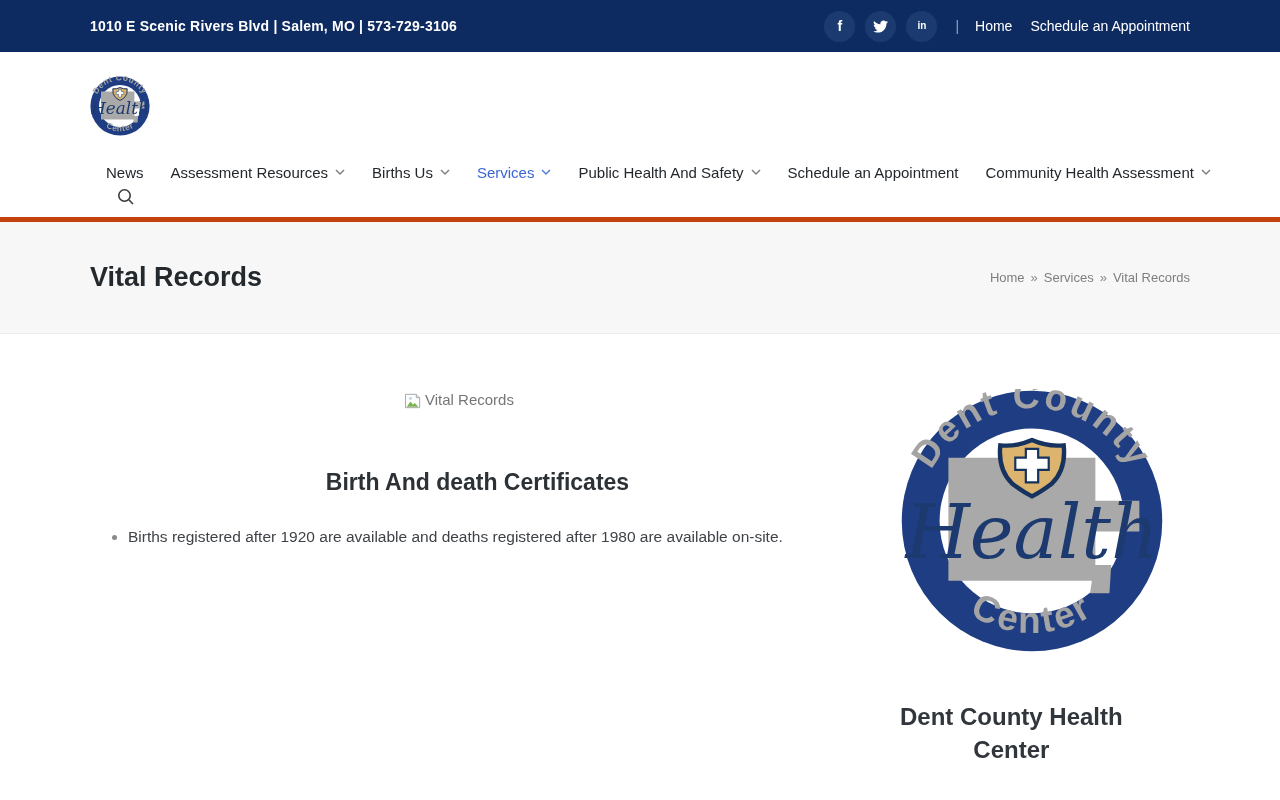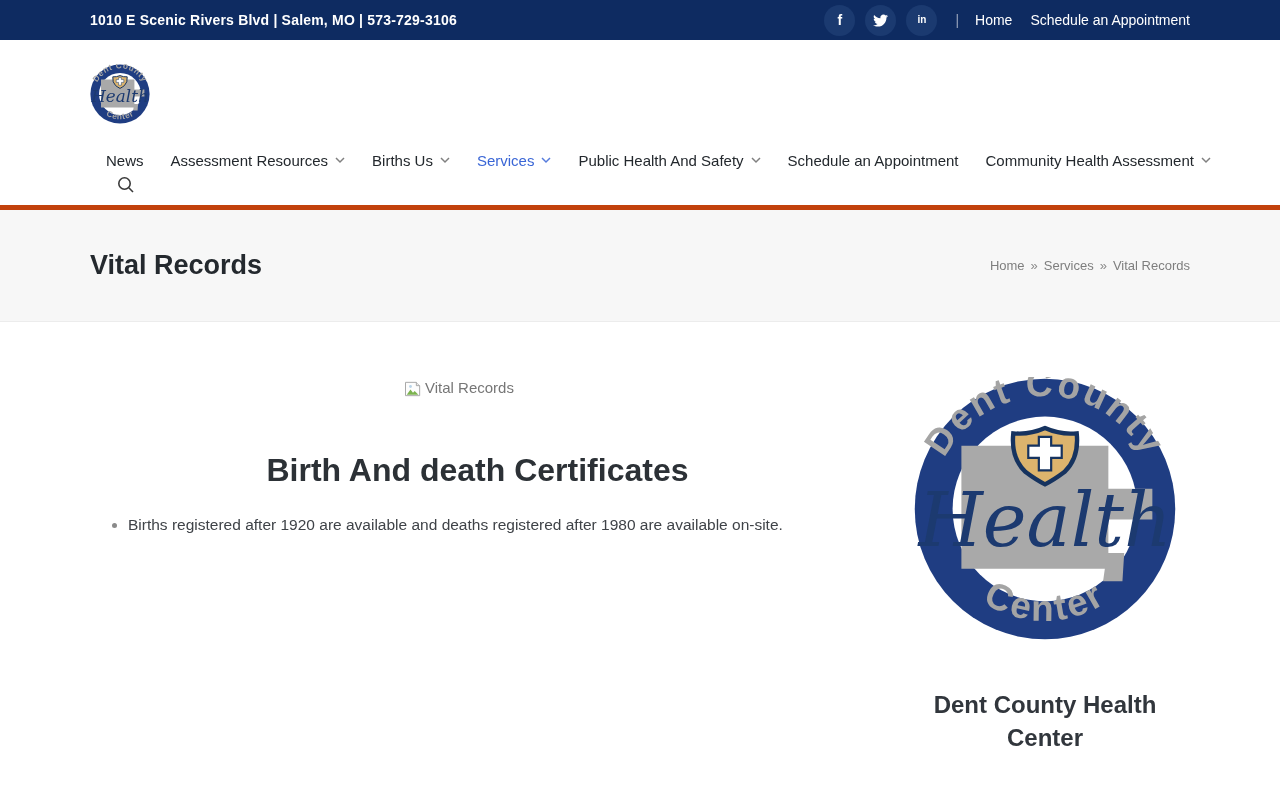--- a/index.html
+++ b/index.html
@@ -1,20 +1,20 @@
 <!DOCTYPE html>
 <html><head>
 <meta charset="utf-8">
 <style>
   * { margin:0; padding:0; box-sizing:border-box; }
   html,body { width:1280px; height:800px; overflow:hidden; background:#fff;
     font-family:"Liberation Sans","DejaVu Sans",sans-serif; }
 
   
-  .topbar { height:40px; background:#0e2b61; display:flex; align-items:center;
+  .topbar { height:52px; background:#0e2b61; display:flex; align-items:center;
     justify-content:space-between; padding:0 90px; color:#fff; }
   .topbar-address { font-size:14px; font-weight:bold; letter-spacing:.2px; }
   .topbar-right { display:flex; align-items:center; }
   .social { display:flex; align-items:center; gap:10px; }
   .social-circle { width:31px; height:31px; border-radius:50%; background:#1b3a70;
     display:flex; align-items:center; justify-content:center; cursor:pointer; }
   .social-circle span { color:#fff; font-weight:bold; font-size:14px; line-height:1; }
   .topbar-divider { margin:0 16px 0 18px; color:rgba(255,255,255,.55); font-size:14px; }
   .topbar-link { color:#fff; font-size:14px; margin-left:18px; cursor:pointer; text-decoration:none; }
   .topbar-link:first-of-type { margin-left:0; }
@@ -37,29 +37,29 @@
   .breadcrumb { font-size:13px; color:#7e7e7e; display:flex; gap:6px; align-items:center; }
   .breadcrumb .crumb { cursor:pointer; }
   .breadcrumb .sep { color:#8b8b8b; }
 
   
   .main { display:flex; align-items:flex-start; padding:0 90px; }
   .content { width:775px; }
   .img-placeholder { display:flex; align-items:flex-start; gap:2px; font-size:15px; }
   .img-ph1 { margin:57px 0 0 313px; color:#767676; }
   .img-ph2 { margin:192px 0 0 353px; color:#4a6fbd; cursor:pointer; }
-  .content-heading { margin-top:54px; font-size:32px; line-height:34px; font-weight:600;
+  .content-heading { margin-top:54px; font-size:23px; line-height:34px; font-weight:600;
     color:#2c3136; text-align:center; }
   .content-paragraph { margin-top:26px; font-size:15.5px; line-height:22px; font-weight:600;
     color:#33373c; }
   .content-list { margin-top:27px; padding-left:38px; }
   .content-list li { font-size:15.5px; line-height:22px; color:#3f4348; }
   .content-list li::marker { color:#8a8a8a; }
 
-  .sidebar { width:290px; margin-left:35px; display:flex; flex-direction:column; align-items:center; }
+  .sidebar { width:290px; margin-left:35px; display:flex; flex-direction:column; align-items:flex-start; }
   .logo-big { width:264px; height:264px; margin-top:55px; display:block; }
   .sidebar-title { margin-top:47px; font-size:24px; line-height:33px; font-weight:600;
     color:#31363c; text-align:center; }
 </style>
 </head>
 <body>
 
 <svg width="0" height="0" style="position:absolute" aria-hidden="true">
   <defs>
     <path id="arcTop" d="M 27,117 A 127,127 0 0 1 273,117" fill="none"></path>

